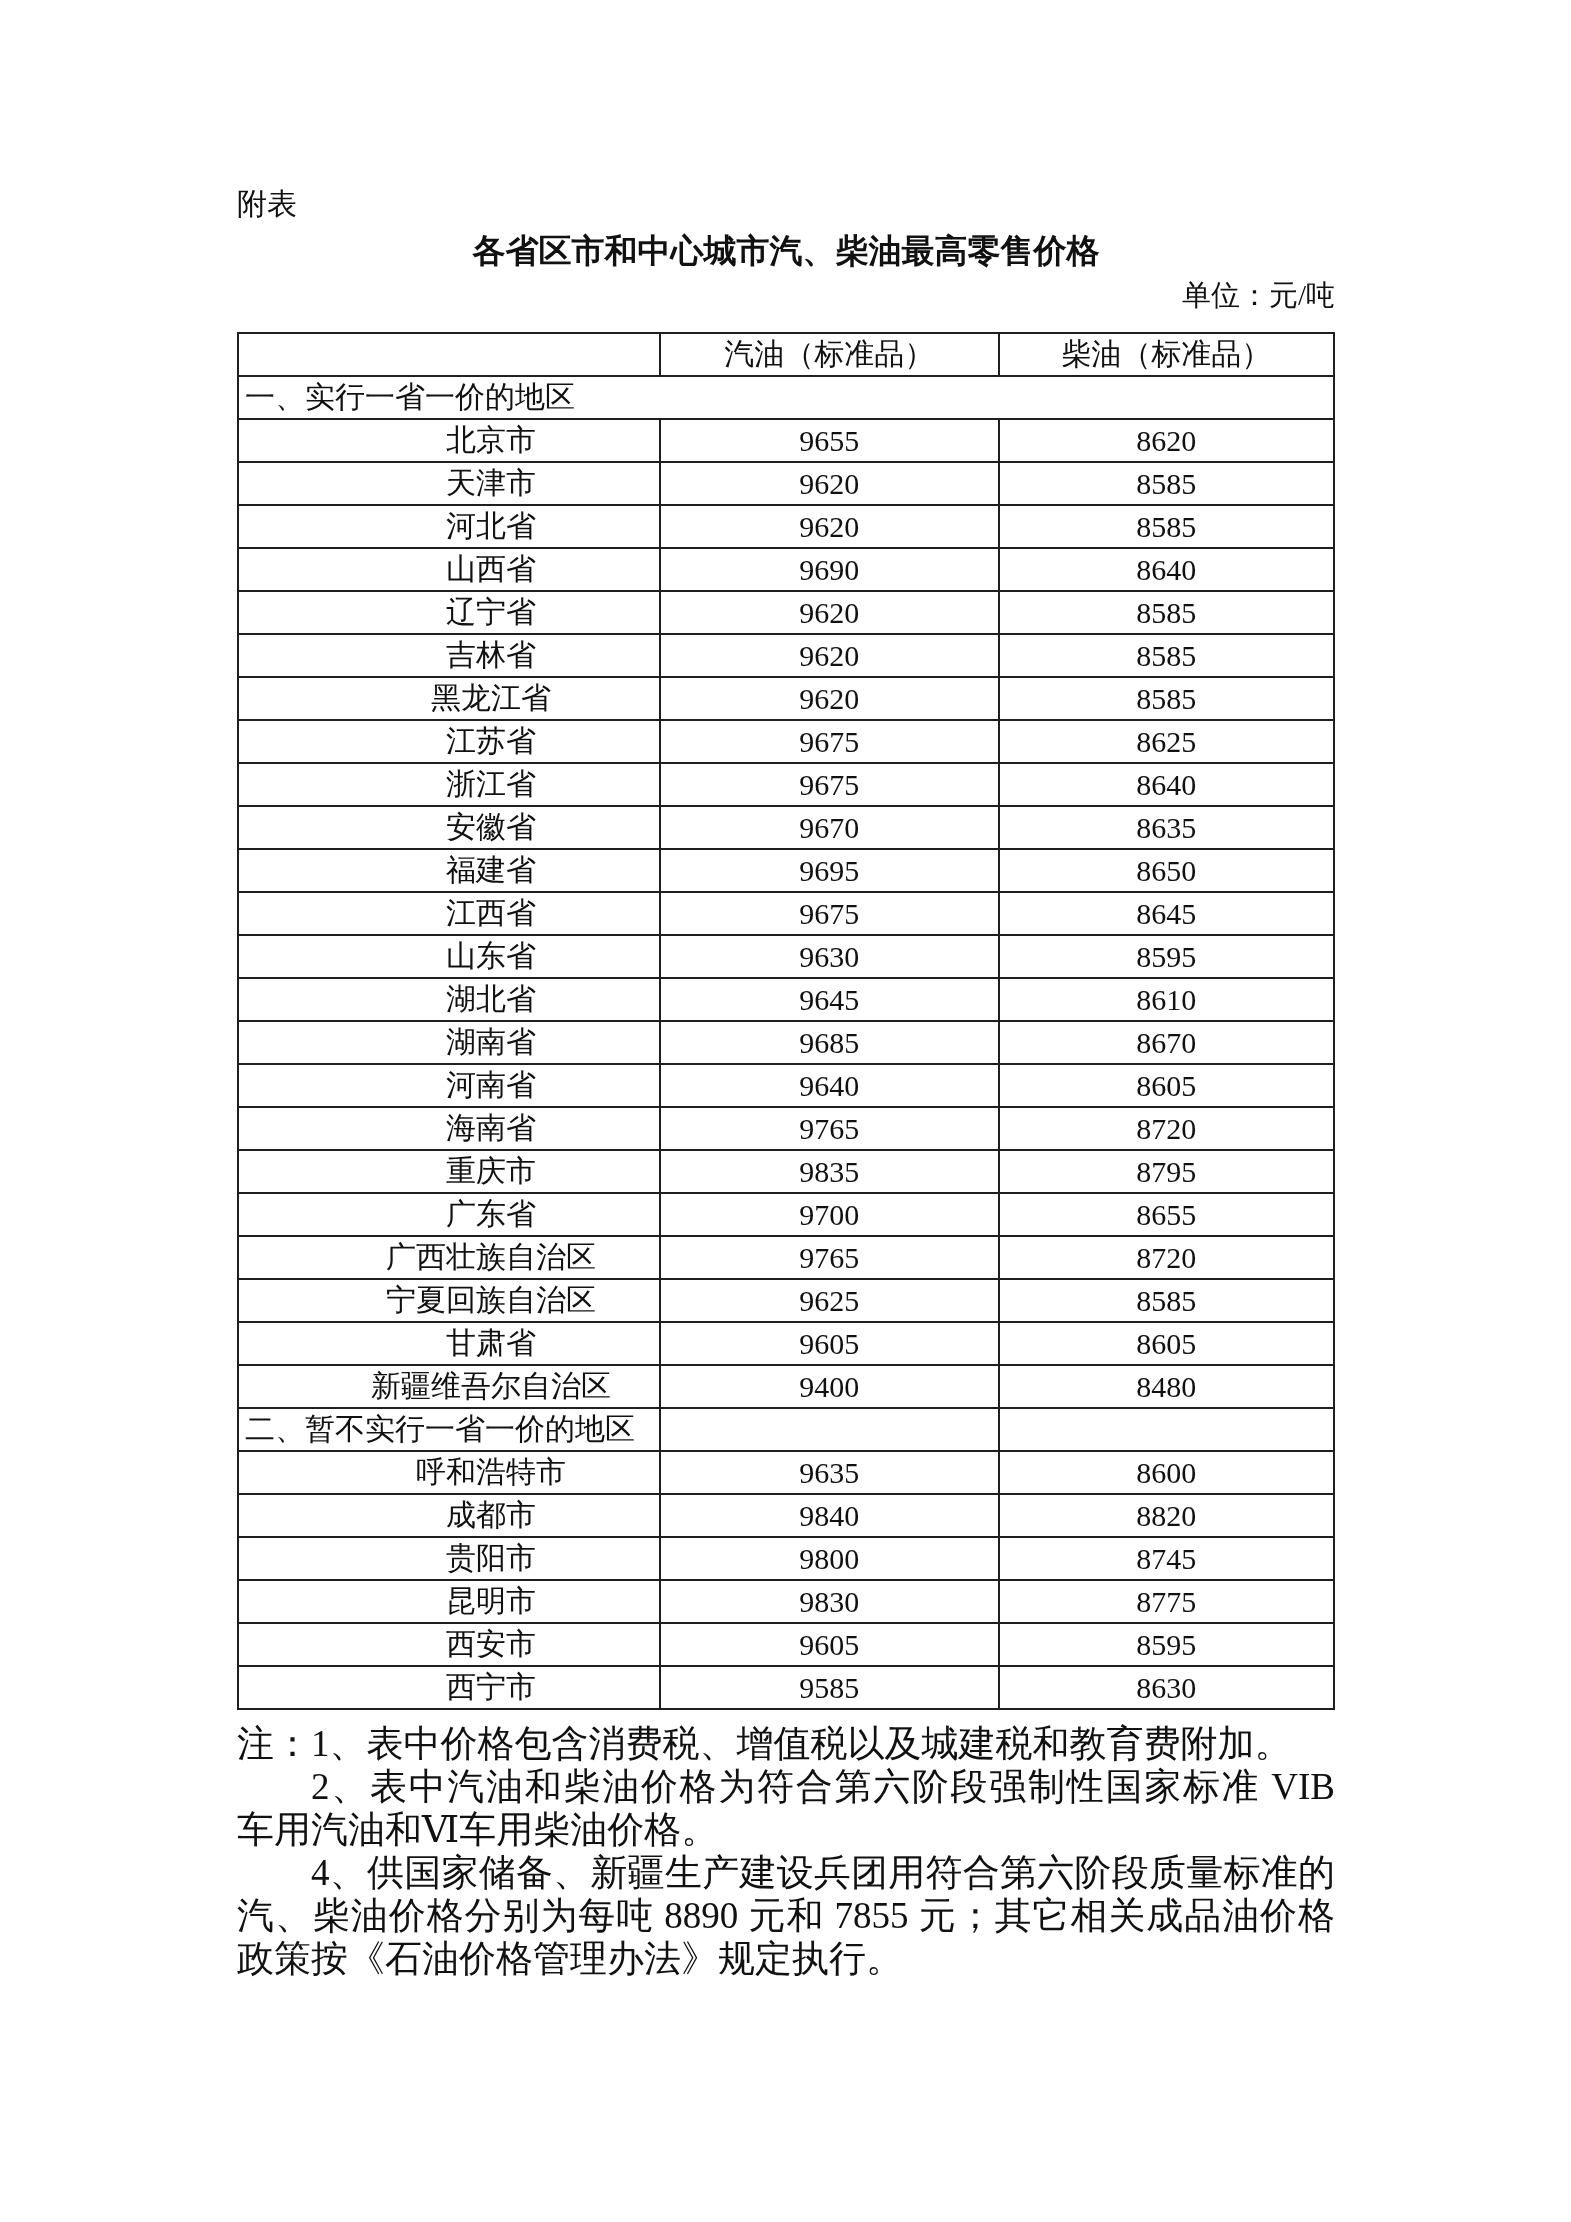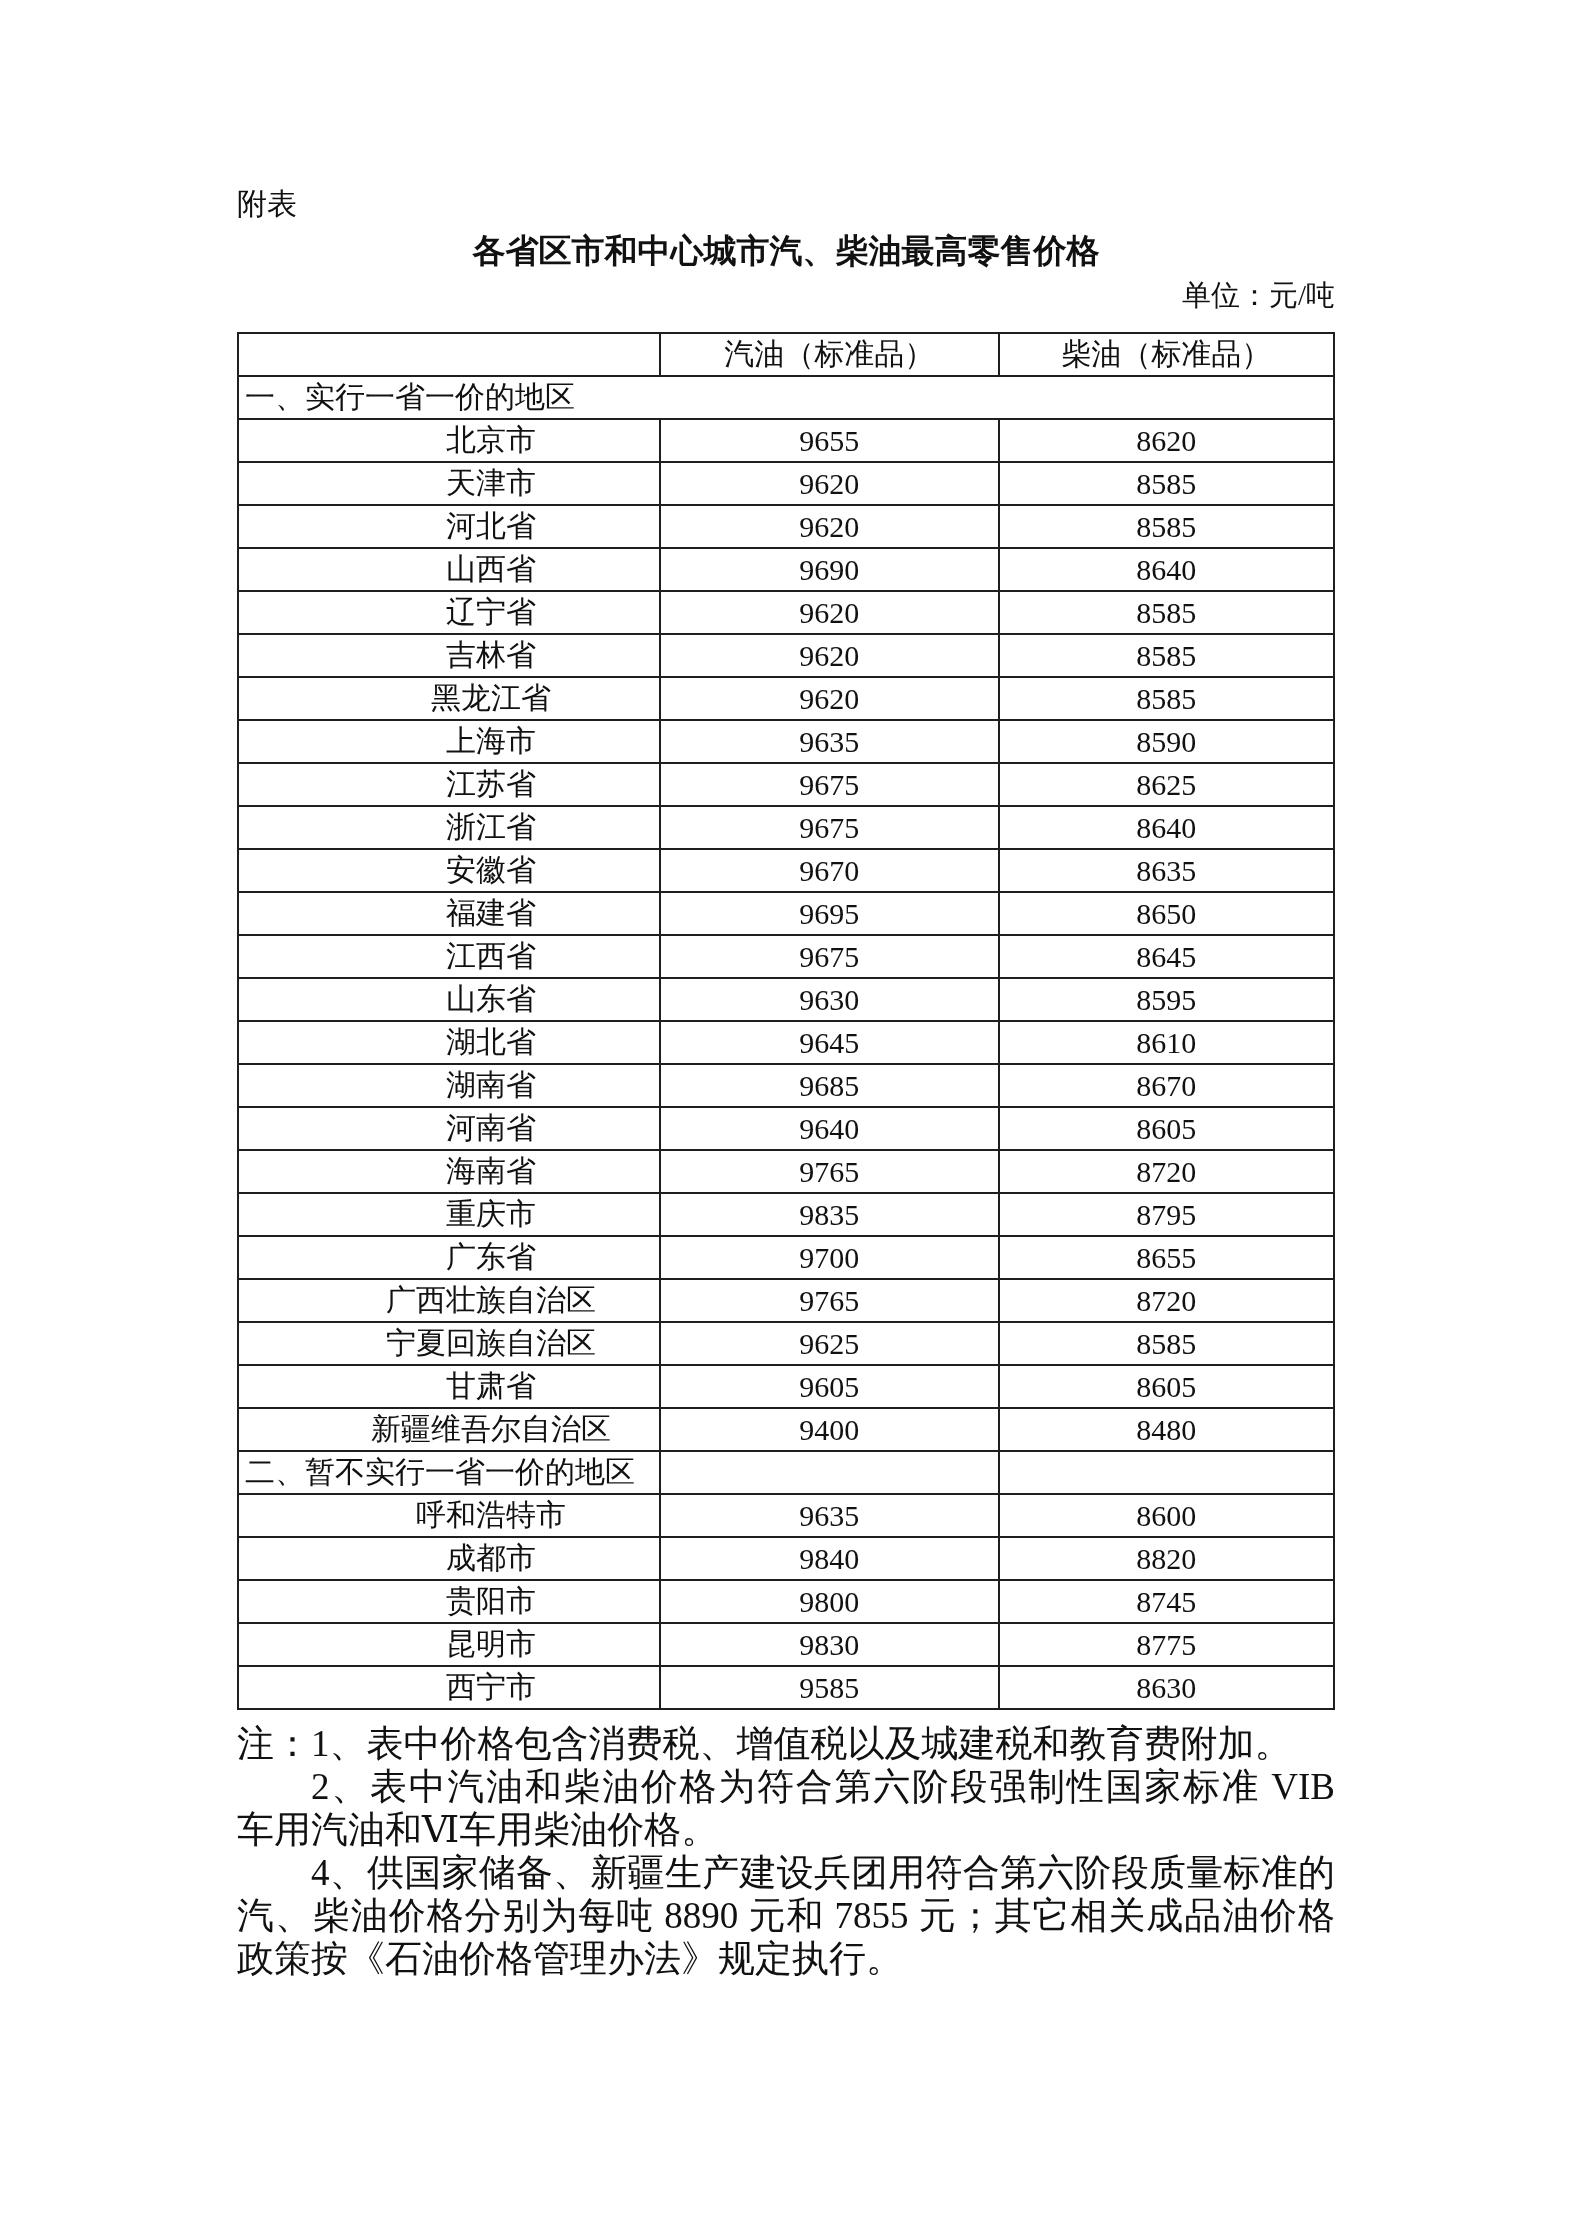--- a/index.html
+++ b/index.html
@@ -126,25 +126,20 @@
       <td class="num">9620</td>
       <td class="num">8585</td>
     </tr>
 
     <tr>
       <td class="region">黑龙江省</td>
       <td class="num">9620</td>
       <td class="num">8585</td>
     </tr>
 
-    <tr>
-      <td class="region">上海市</td>
-      <td class="num">9635</td>
-      <td class="num">8590</td>
-    </tr>
 
     <tr>
       <td class="region">江苏省</td>
       <td class="num">9675</td>
       <td class="num">8625</td>
     </tr>
 
     <tr>
       <td class="region">浙江省</td>
       <td class="num">9675</td>
@@ -258,20 +253,25 @@
       <td class="num">9800</td>
       <td class="num">8745</td>
     </tr>
 
     <tr>
       <td class="region">昆明市</td>
       <td class="num">9830</td>
       <td class="num">8775</td>
     </tr>
 
+    <tr>
+      <td class="region">西安市</td>
+      <td class="num">9605</td>
+      <td class="num">8595</td>
+    </tr>
 
     <tr>
       <td class="region">西宁市</td>
       <td class="num">9585</td>
       <td class="num">8630</td>
     </tr>
   </tbody>
   </table>
 
   <div class="notes">

